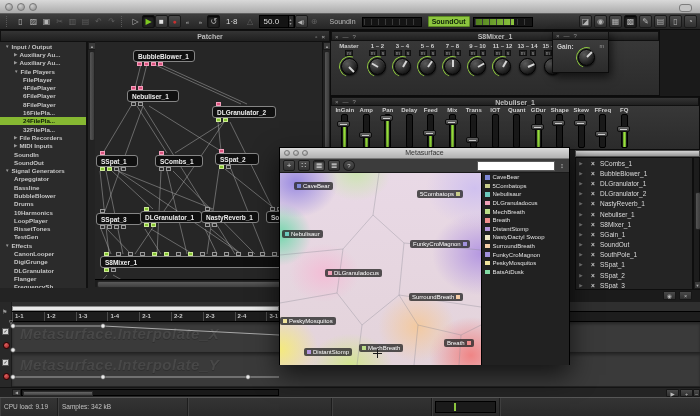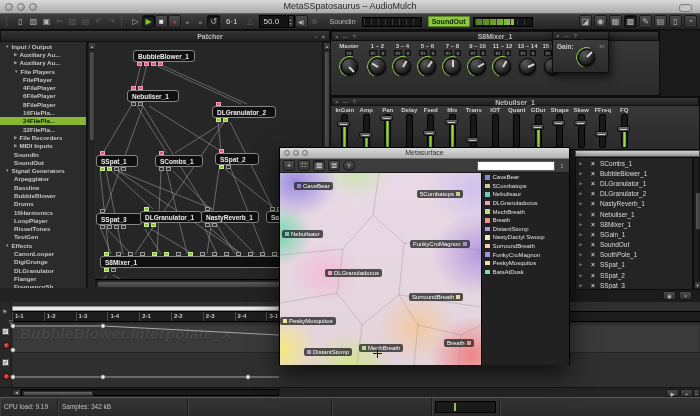--- a/index.html
+++ b/index.html
@@ -184,21 +184,20 @@
 </style>
 </head>
 <body>
 
 <div class="abs titlebar">
   <span class="tl">
       <i></i>
       <i></i>
       <i></i>
     </span>
-  <span class="wtitle">MetaSSpatosaurus – AudioMulch</span>
   <span class="lozenge"></span>
 </div>
 
 <div class="abs toolbar">
   <span class="grip"></span>
   <span class="tb-btn">▯</span>
   <span class="tb-btn">▨</span>
   <span class="tb-btn">▣</span>
   <span class="tb-btn dim">✂</span>
   <span class="tb-btn dim">▥</span>
@@ -206,21 +205,21 @@
   <span class="tb-btn dim">↶</span>
   <span class="tb-btn dim">↷</span>
   <span class="grip"></span>
   <span class="tb-btn">▷</span>
   <span class="tb-btn raised pressed green">▶</span>
   <span class="tb-btn raised white">■</span>
   <span class="tb-btn raised red">●</span>
   <span class="tb-btn small">«</span>
   <span class="tb-btn small">»</span>
   <span class="tb-btn raised pressed">↺</span>
-  <span class="time-display">6·1</span>
+  <span class="time-display">1·8</span>
   <span class="tb-ico dim">△</span>
   <span class="tempo-box">
     <span class="val">50.0</span>
     <span class="spin">
         <span>▴</span>
         <span>▾</span>
       </span>
   </span>
   <span class="tb-btn raised small">◀)</span>
   <span class="tb-btn dim">⊕</span>
@@ -812,21 +811,24 @@
       <span class="rlab" style="left: 162px;">2-2</span>
       <span class="rtick" style="left: 190.8px;"></span>
       <span class="rlab" style="left: 193.8px;">2-3</span>
       <span class="rtick" style="left: 222.6px;"></span>
       <span class="rlab" style="left: 225.6px;">2-4</span>
       <span class="rtick" style="left: 254.4px;"></span>
       <span class="rlab" style="left: 257.4px;">3-1</span>
     </div>
   <span class="playhead">▽</span>
   <div class="track" style="top:20px;height:31px">
-    <span class="ghost">BubbleBlower.Interpolate_X</span>
+    <span class="ghost">Metasurface.Interpolate_X</span>
+  </div>
+  <div class="track" style="top:51px;height:34px">
+    <span class="ghost">Metasurface.Interpolate_Y</span>
   </div>
   <svg id="env" width="700" height="95" viewBox="0 0 700 95">
       <polyline points="13,24 103,24 279,33" class="envline"></polyline>
       <circle cx="13" cy="24" r="2.3" class="envpt"></circle>
       <circle cx="103" cy="24" r="2.3" class="envpt"></circle>
       <circle cx="13" cy="48" r="2.3" class="envpt"></circle>
       <polyline points="13,75 279,75" class="envline"></polyline>
       <circle cx="13" cy="75" r="2.3" class="envpt"></circle>
       <circle cx="103" cy="75" r="2.3" class="envpt"></circle>
       <circle cx="248" cy="75" r="2.3" class="envpt"></circle>

